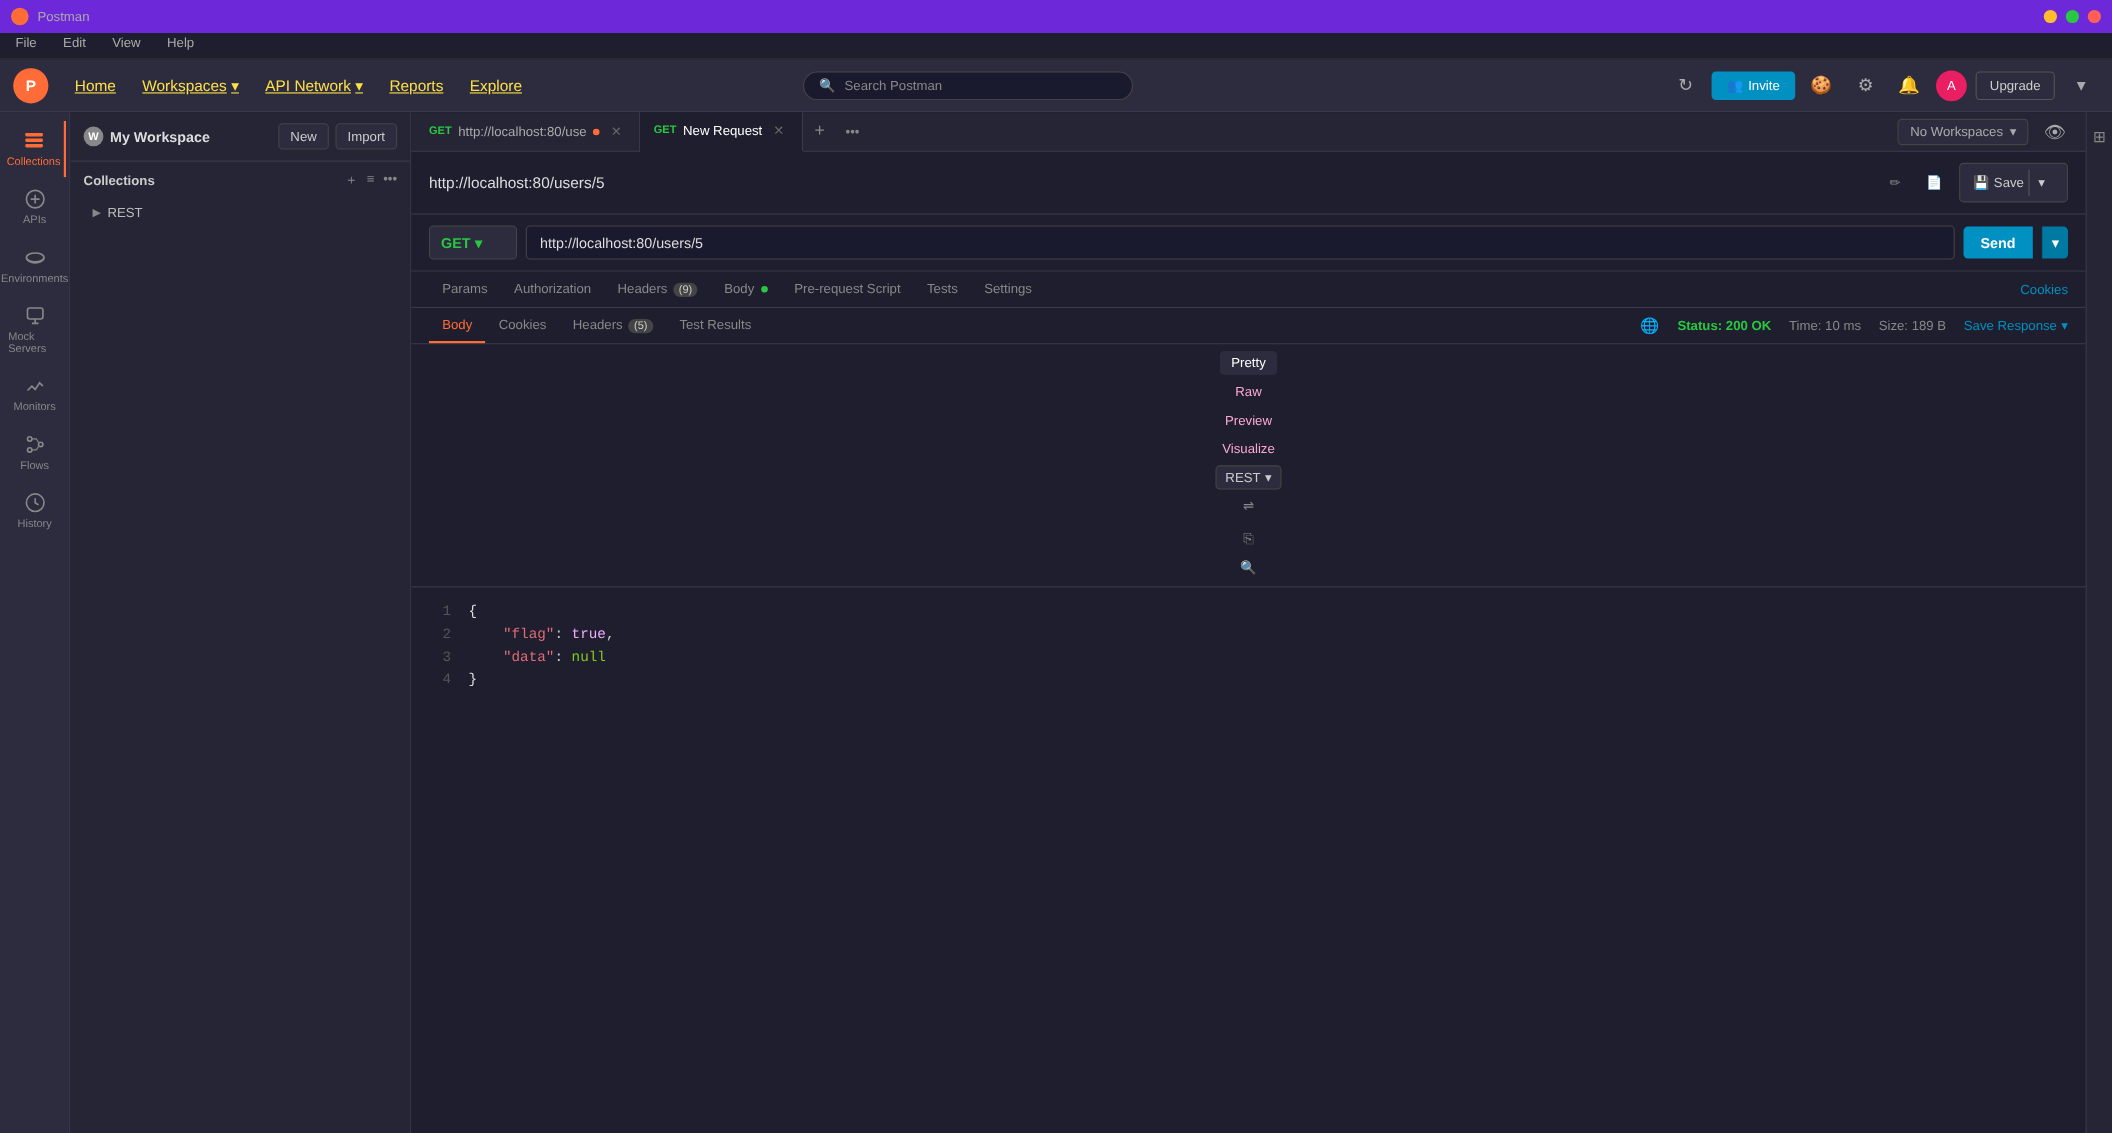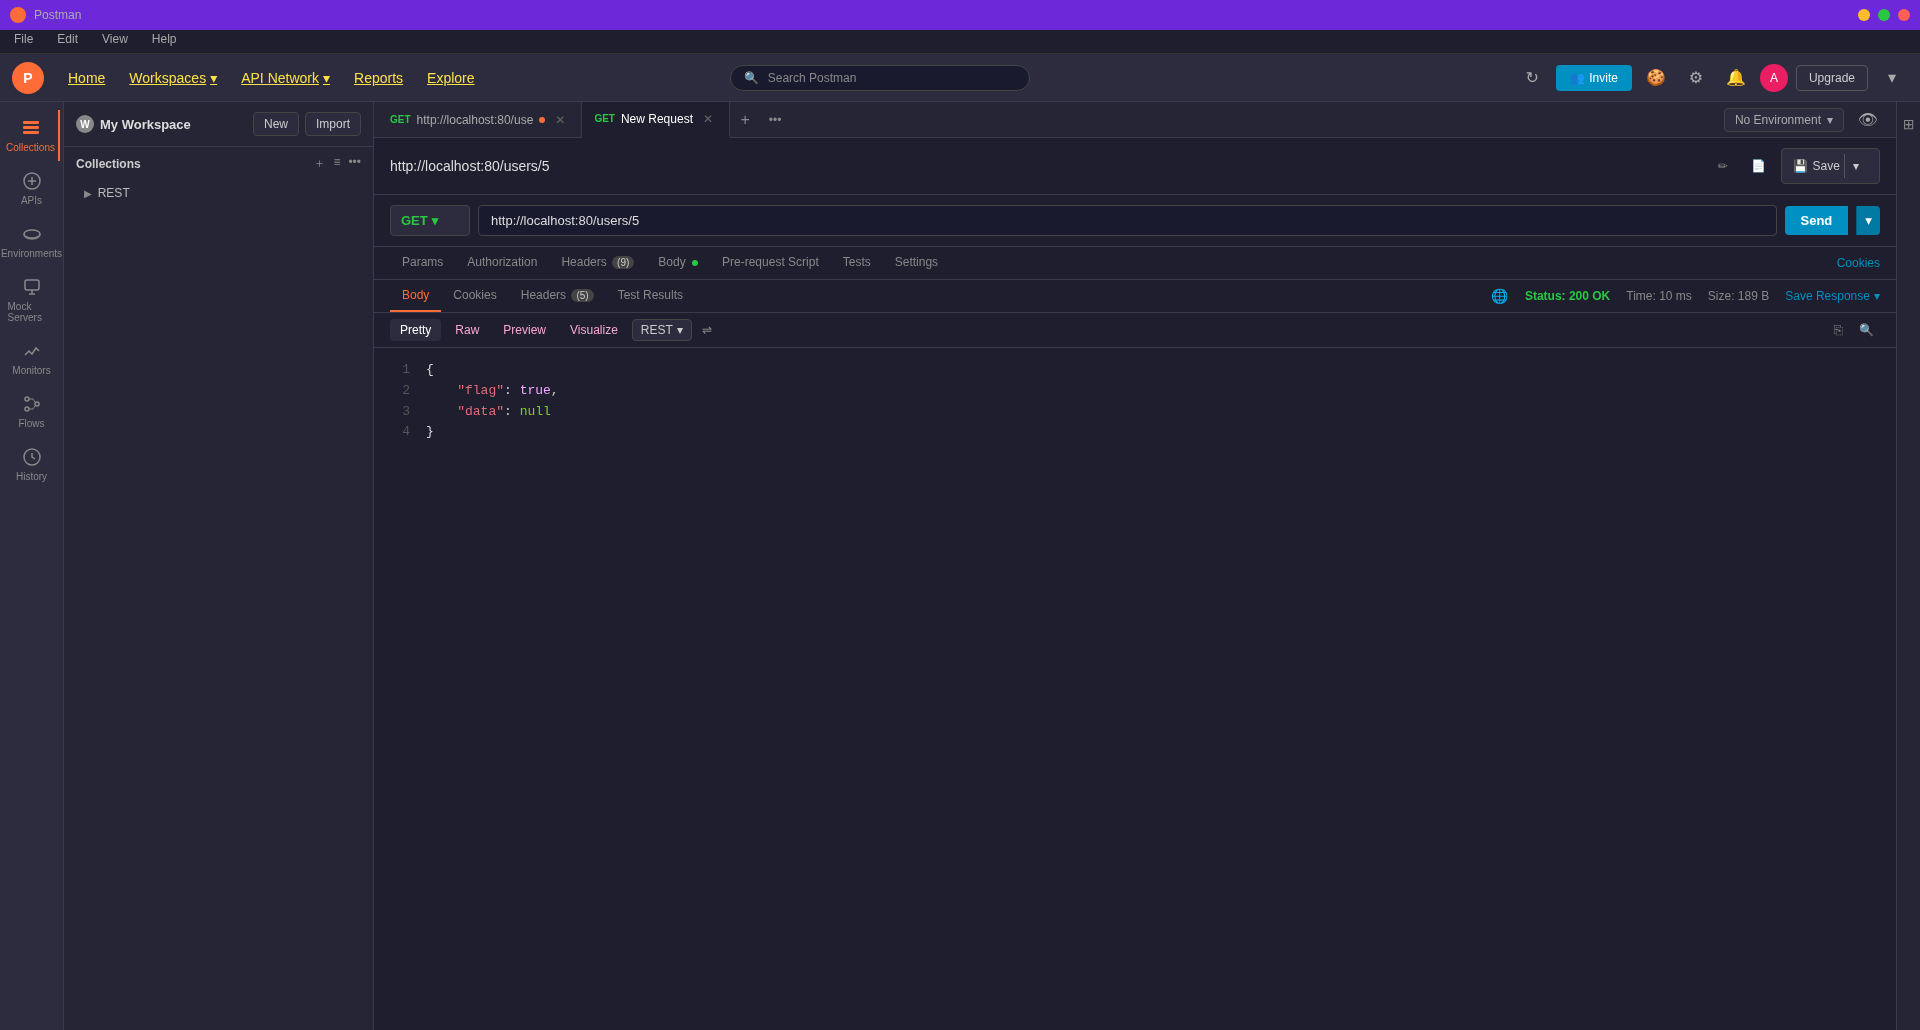--- a/index.html
+++ b/index.html
@@ -105,21 +105,21 @@
     .response-tabs-bar { display: flex; align-items: center; padding: 0 16px; border-bottom: 1px solid #3a3a4e; justify-content: space-between; }
     .response-tabs { display: flex; }
     .response-tab { padding: 8px 12px; font-size: 12px; color: #888; cursor: pointer; border-bottom: 2px solid transparent; }
     .response-tab.active { color: #ff6c37; border-bottom-color: #ff6c37; }
     .response-tab .badge { background: #444; color: #ccc; border-radius: 8px; padding: 1px 5px; font-size: 10px; margin-left: 2px; }
     .response-status { display: flex; align-items: center; gap: 16px; font-size: 12px; color: #888; }
     .status-ok { color: #28c940; font-weight: 600; }
     .save-response-btn { color: #0090c1; cursor: pointer; font-size: 12px; display: flex; align-items: center; gap: 4px; }
 
     
-    .format-bar { display: flex; align-items: center; padding: 6px 16px; border-bottom: 1px solid #3a3a4e; gap: 4px; }
+    .format-bar { display: flex; align-items: center; padding: 6px 16px; border-bottom: 1px solid #3a3a4e; gap: 4px; flex-direction: column; }
     .format-btn { padding: 4px 10px; border-radius: 4px; font-size: 12px; cursor: pointer; color: #f9a8d4; background: transparent; border: none; }
     .format-btn.active { background: #2c2c3e; color: #fff; }
     .format-select { background: #2c2c3e; border: 1px solid #444; color: #ccc; padding: 3px 8px; border-radius: 4px; font-size: 12px; cursor: pointer; display: flex; align-items: center; gap: 4px; }
     .format-icon { color: #888; cursor: pointer; padding: 4px 6px; border-radius: 4px; }
     .format-spacer { flex: 1; }
     .format-action { color: #888; cursor: pointer; padding: 4px 6px; border-radius: 4px; }
 
     
     .code-area { flex: 1; padding: 12px 16px; font-family: 'Courier New', monospace; font-size: 13px; line-height: 1.6; overflow-y: auto; }
     .code-line { display: flex; gap: 16px; }
@@ -291,21 +291,21 @@
       <div class="tab active">
         <span class="tab-method get">GET</span>
         <span>New Request</span>
         <span class="tab-close">✕</span>
       </div>
       <div class="tab-add">+</div>
       <div class="tab-more">•••</div>
 
       <div style="margin-left: auto; display: flex; align-items: center; gap: 8px; padding-right: 8px;">
         <div class="env-select">
-          <span>No Environment</span>
+          <span>No Workspaces</span>
           <span>▾</span>
         </div>
         <div class="nav-icon-btn">👁</div>
       </div>
     </div>
 
     <div class="request-bar">
       <span class="request-url-title">http://localhost:80/users/5</span>
       <div class="request-bar-actions">
         <div class="icon-btn">✏</div>

